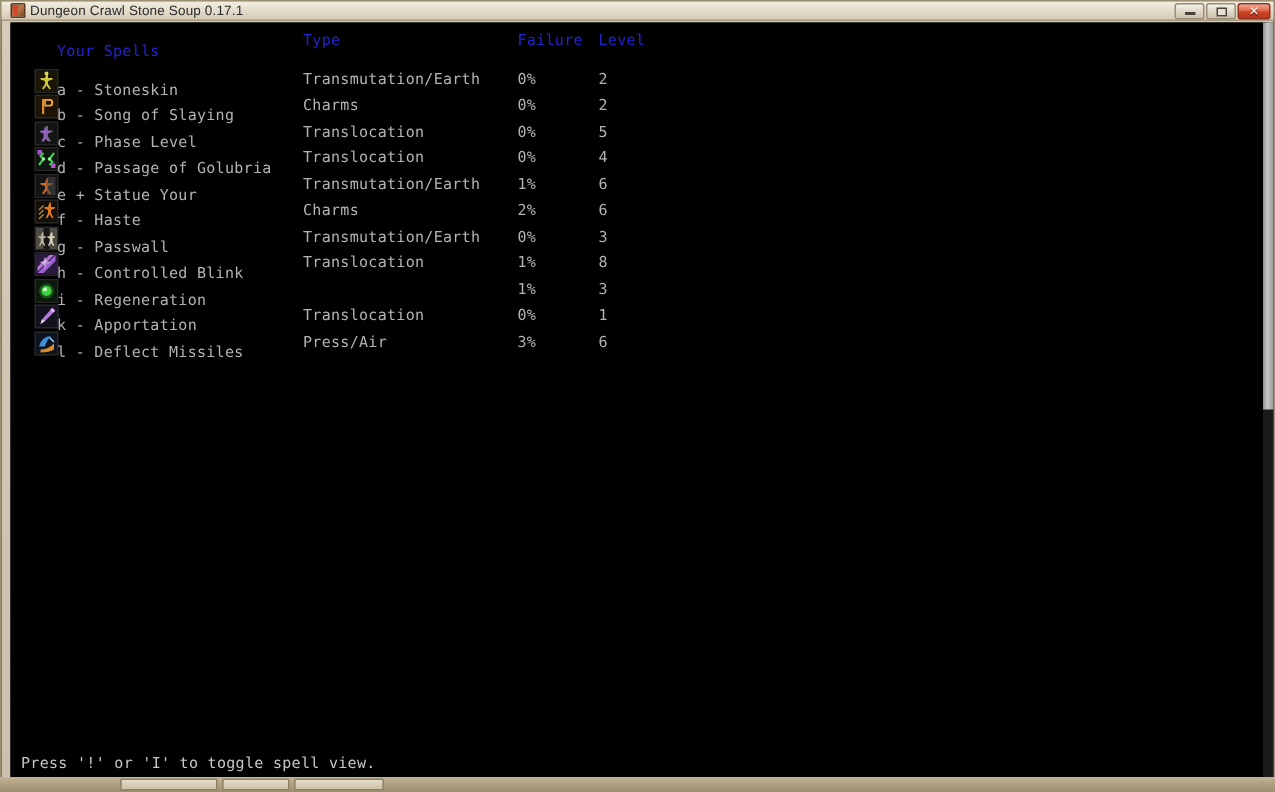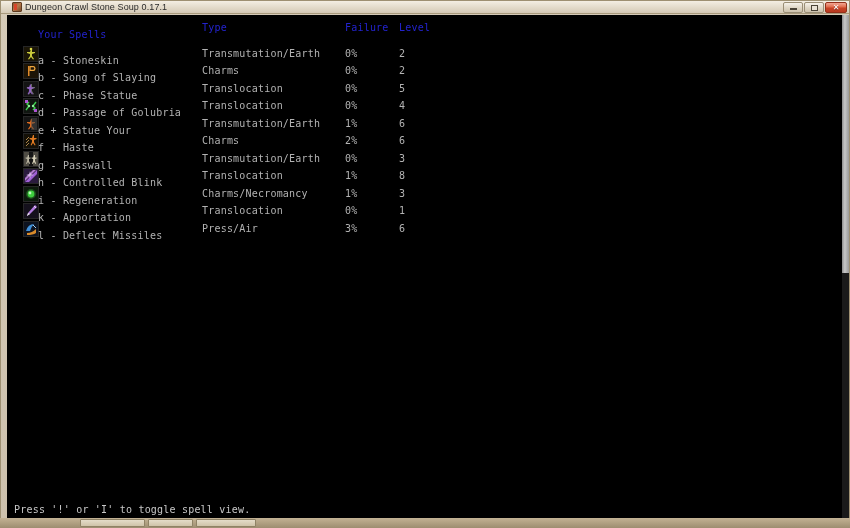--- a/index.html
+++ b/index.html
@@ -36,21 +36,21 @@
   
   #titlebar {
     position: absolute;
     left: 0; top: 0;
     right: 0;
     height: 13px;
     background: linear-gradient(180deg,#f3ece0 0%, #e0d7c6 48%, #d2c8b3 52%, #cabf a8 100%);
     background: linear-gradient(180deg,#f4eee3 0%, #e4dccc 50%, #d5cab6 100%);
     display: flex;
     align-items: center;
-    padding-left: 10px;
+    padding-left: 5px;
     box-sizing: border-box;
     border-bottom: 1px solid #a89a7d;
   }
   #app-icon {
     width: 10px; height: 10px;
     margin: 0 3px 0 1px;
     flex: 0 0 auto;
     position: relative;
     background: linear-gradient(135deg,#8d5a33 0%, #b5794a 50%, #7a4a28 100%);
     border: 1px solid #5e3a1f;
@@ -299,21 +299,21 @@
         </div>
 
         <div class="row spell-row" style="top:64px;">
           <span class="tile">
             <svg width="14" height="14" viewBox="0 0 14 14">
               <rect width="14" height="14" fill="#141414"></rect>
               <path d="M7 2 L8 2 L8 5 L11 5 L11 6 L8 7 L8 9 L10 12 L9 12.6 L7 10 L5 12.6 L4 12 L6 9 L6 7 L3 6 L3 5 L6 5 Z" fill="#8a8a8a" opacity="0.75"></path>
               <path d="M6 2.5 L7 2.5 L7 5.2 L9.6 5.4 L9.6 6.2 L7 7.2 L7 9.2 L8.8 12 L8 12.4 L6 10 L4.4 12.4 L3.6 12 L5 9.2 L5 7.2 L2.8 6.2 L2.8 5.4 L5 5.2 Z" fill="#9b63d6" opacity="0.85"></path>
             </svg>
           </span>
-          <span class="cell c-name">c - Phase Statue</span>
+          <span class="cell c-name">c - Phase Level</span>
           <span class="cell c-type">Translocation</span>
           <span class="cell c-fail">0%</span>
           <span class="cell c-level">5</span>
         </div>
 
         <div class="row spell-row" style="top:81px;">
           <span class="tile">
             <svg width="14" height="14" viewBox="0 0 14 14">
               <rect width="14" height="14" fill="#101510"></rect>
               <path d="M2 11 L5 7 L3 5 L5 3" stroke="#3fcf4f" stroke-width="1.4" fill="none"></path>
@@ -392,21 +392,20 @@
         <div class="row spell-row" style="top:169px;">
           <span class="tile">
             <svg width="14" height="14" viewBox="0 0 14 14">
               <rect width="14" height="14" fill="#0b1a0b"></rect>
               <circle cx="7" cy="7" r="5" fill="#1d4f1d"></circle>
               <circle cx="7" cy="7" r="3.4" fill="#3ecf3e"></circle>
               <circle cx="6" cy="6" r="1.4" fill="#bdf7bd"></circle>
             </svg>
           </span>
           <span class="cell c-name">i - Regeneration</span>
-          <span class="cell c-type">Charms/Necromancy</span>
           <span class="cell c-fail">1%</span>
           <span class="cell c-level">3</span>
         </div>
 
         <div class="row spell-row" style="top:186px;">
           <span class="tile">
             <svg width="14" height="14" viewBox="0 0 14 14">
               <rect width="14" height="14" fill="#14101c"></rect>
               <path d="M11 1 L13 3 L6 10 L3 12 L4 9 Z" fill="#b27ae0"></path>
               <path d="M4 9 L3 12 L6 10 Z" fill="#e8e8e8"></path>

